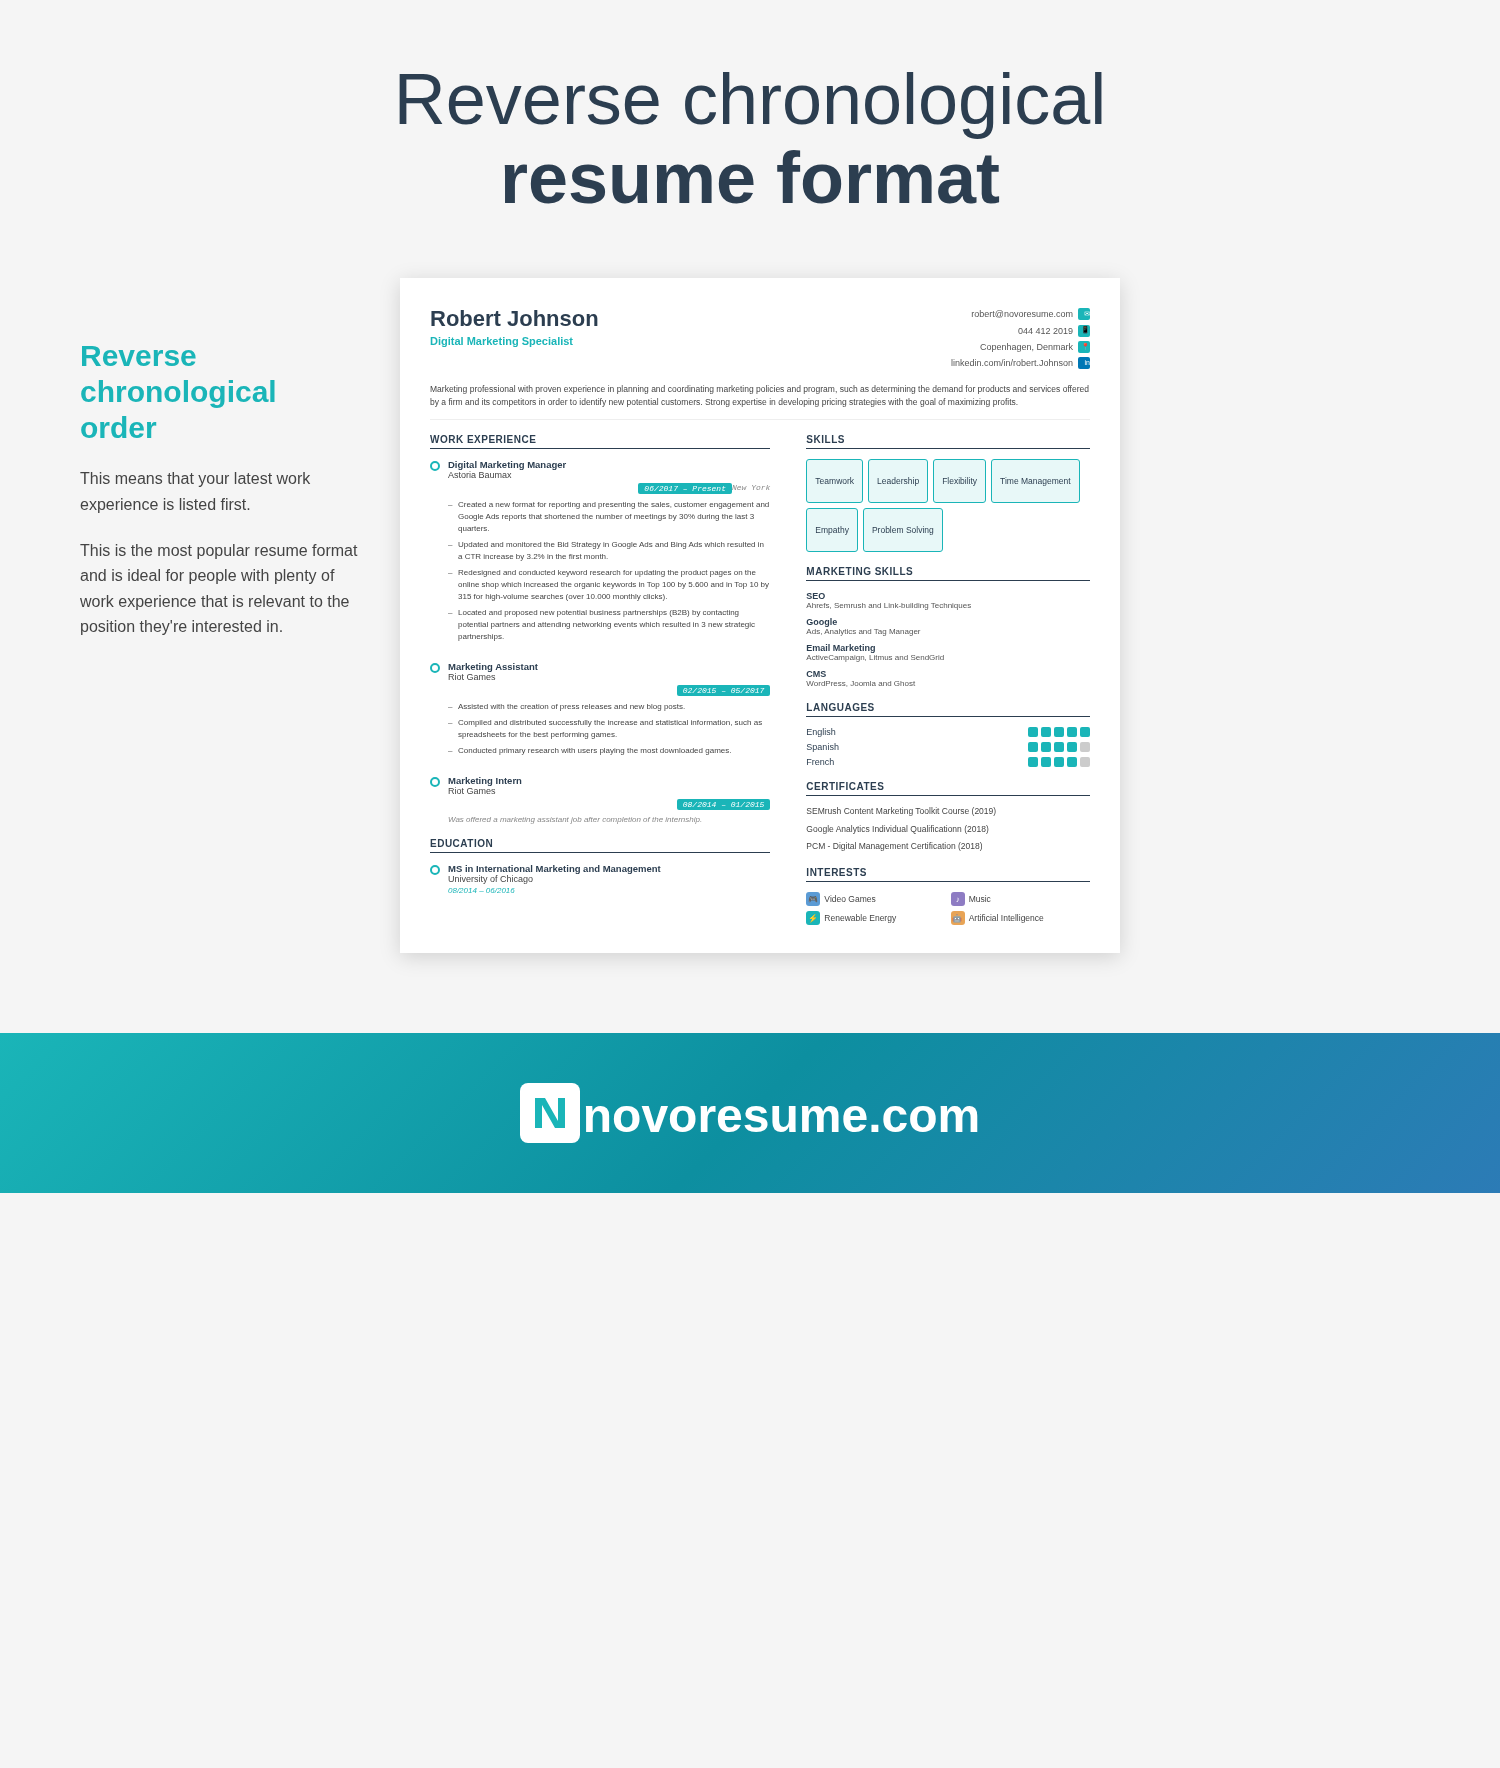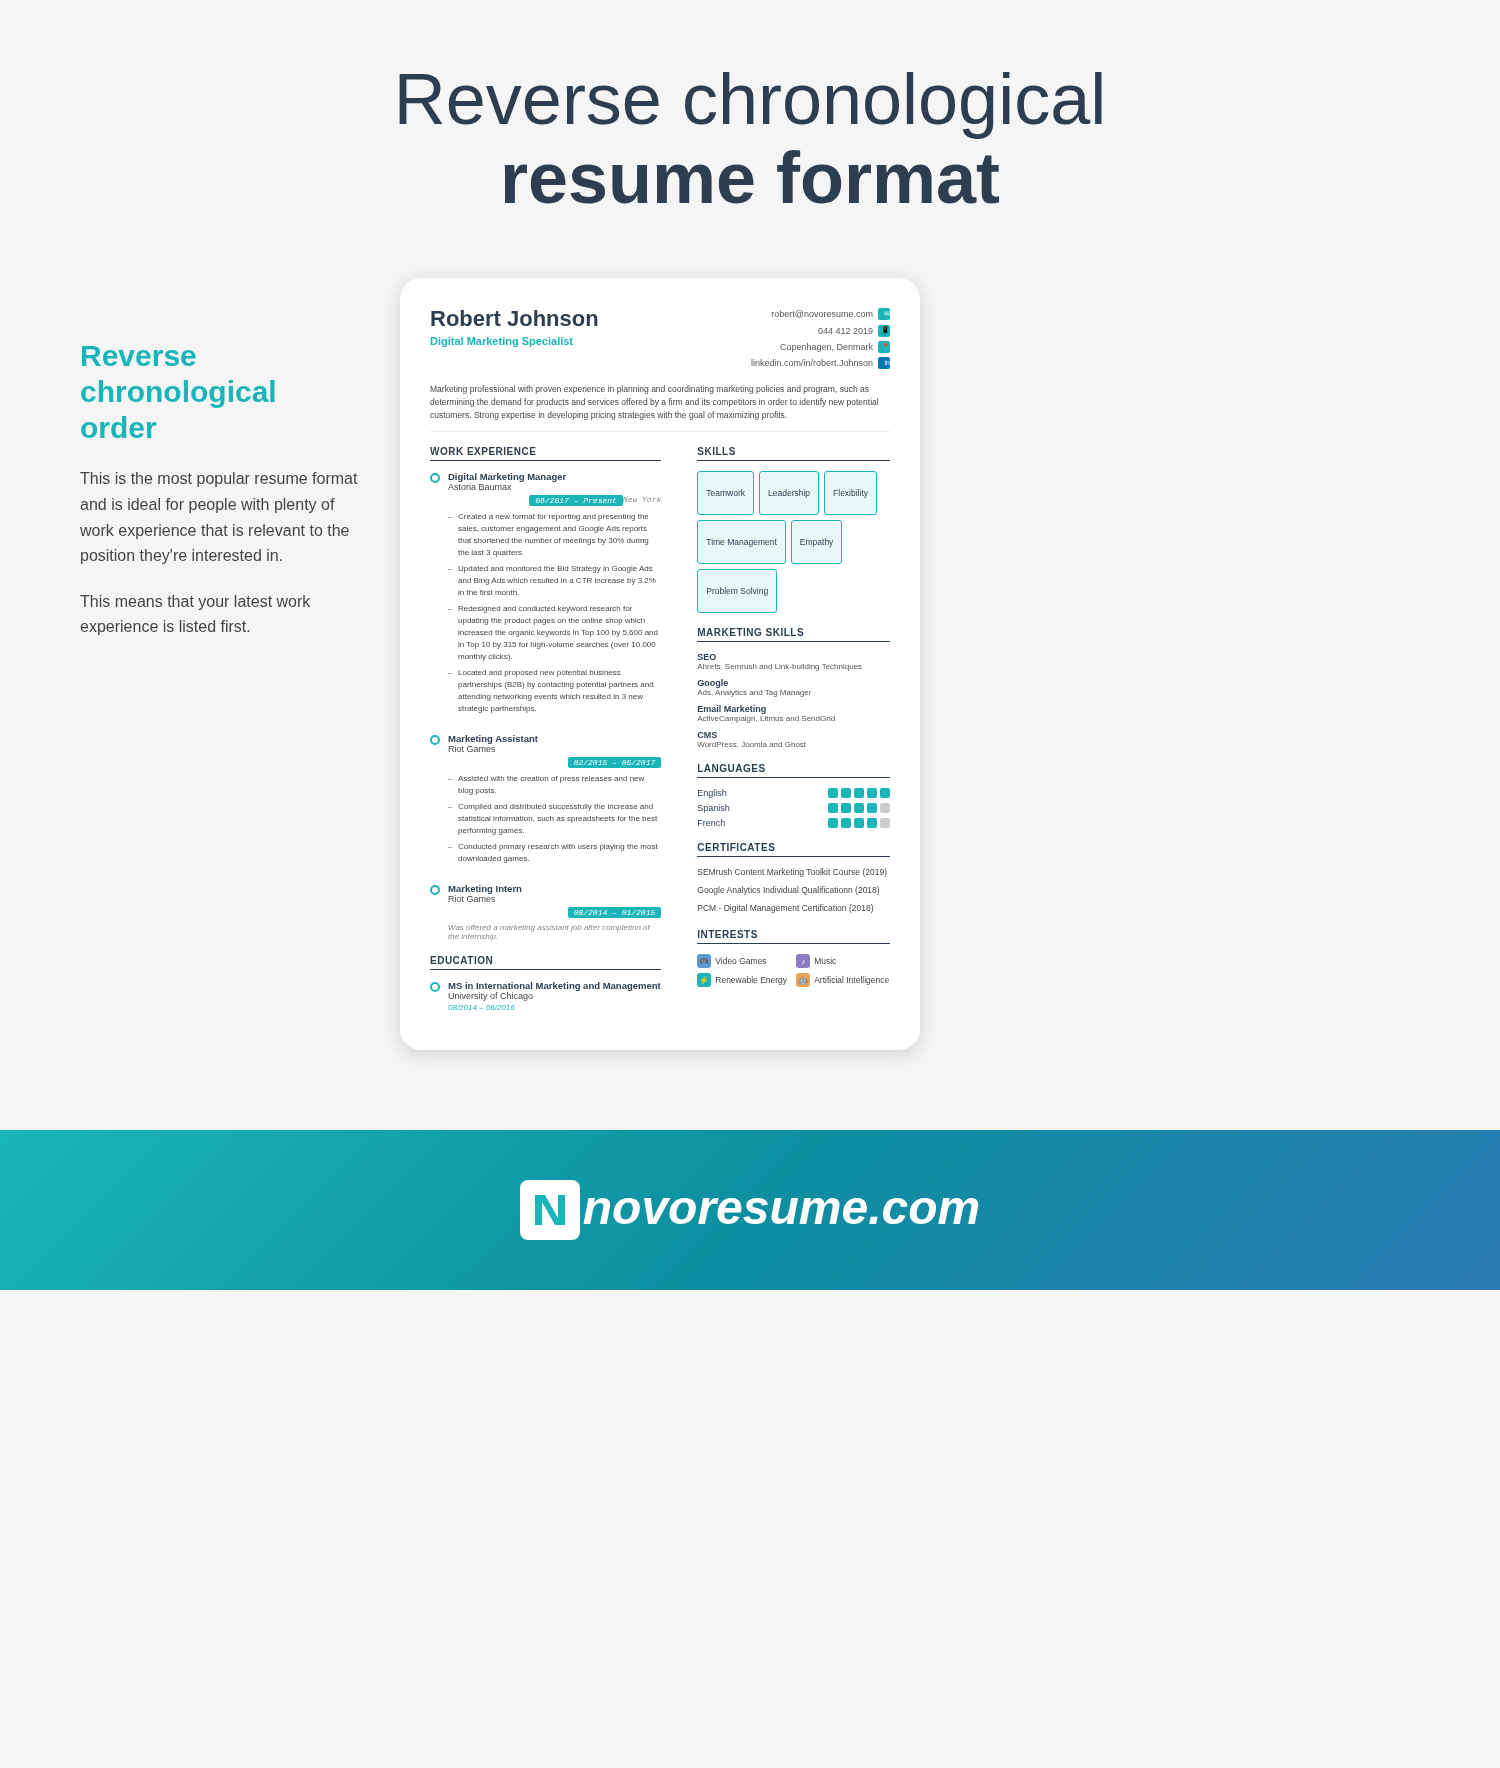--- a/index.html
+++ b/index.html
@@ -53,26 +53,25 @@
       font-size: 16px;
       color: #444;
       line-height: 1.6;
       margin-bottom: 20px;
     }
 
     
     .resume-card {
       background: white;
       box-shadow: 0 4px 20px rgba(0,0,0,0.15);
-      width: 520px;
+      width: 720px;
       flex-shrink: 0;
       padding: 28px 30px;
       font-size: 10px;
       position: relative;
-      border-radius: 21px;
     }
 
     
     .resume-header {
       display: flex;
       justify-content: space-between;
       align-items: flex-start;
       margin-bottom: 12px;
     }
     .resume-name-block h2 {
@@ -344,23 +343,22 @@
       background: linear-gradient(135deg, #1ab5b8 0%, #0d8fa0 50%, #2c7bb6 100%);
       padding: 50px 40px;
       display: flex;
       align-items: center;
       justify-content: center;
       gap: 20px;
       margin-top: 20px;
     }
     .footer-logo {
       display: flex;
-      align-items: flex-start;
+      align-items: flex-end;
       gap: 3px;
-      font-style: italic;
     }
     .logo-n {
       width: 60px;
       height: 60px;
       background: white;
       border-radius: 8px;
       display: flex;
       align-items: center;
       justify-content: center;
     }
@@ -385,22 +383,22 @@
   <h1>
     <span>Reverse chronological</span>
     <strong>resume format</strong>
   </h1>
 </div>
 
 <div class="main-content">
 
   <div class="left-sidebar">
     <h2>Reverse chronological order</h2>
+    <p>This means that your latest work experience is listed first.</p>
     <p>This is the most popular resume format and is ideal for people with plenty of work experience that is relevant to the position they're interested in.</p>
-    <p>This means that your latest work experience is listed first.</p>
   </div>
 
   <div class="resume-wrapper">
     <div class="resume-card">
 
       <div class="resume-header">
         <div class="resume-name-block">
           <h2>Robert Johnson</h2>
           <div class="title">Digital Marketing Specialist</div>
         </div>

